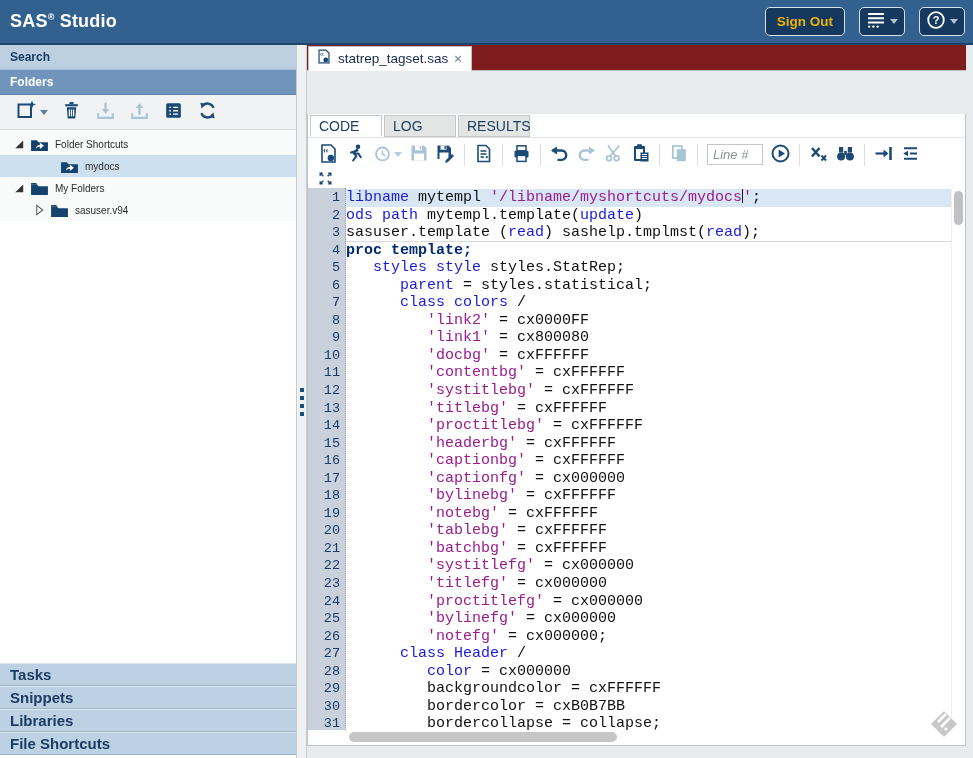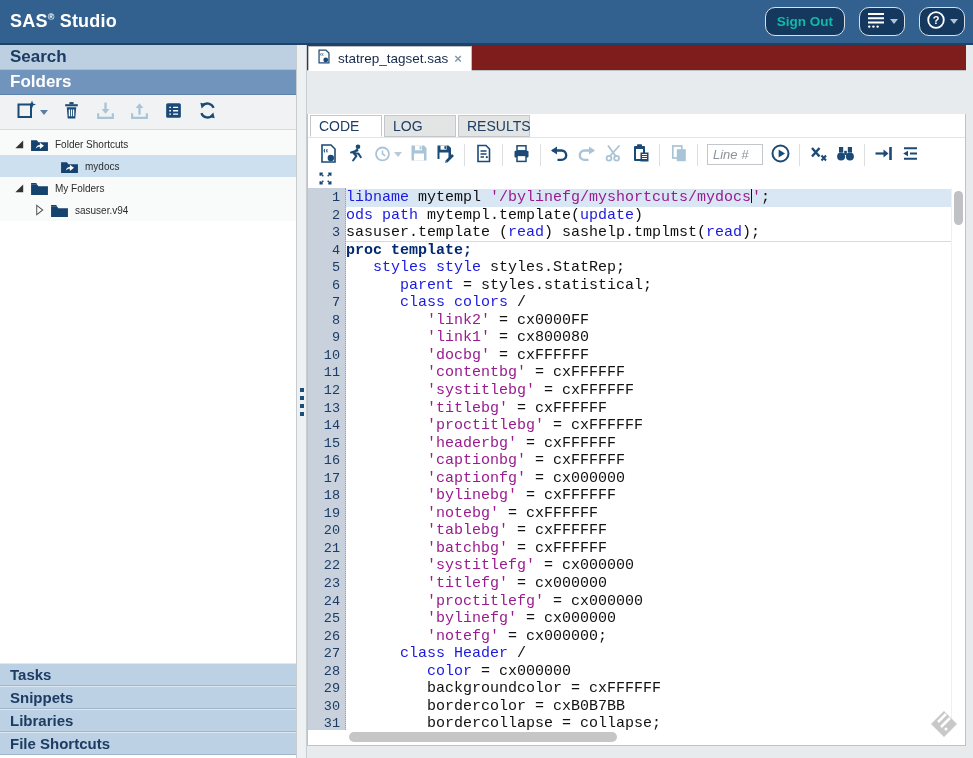--- a/index.html
+++ b/index.html
@@ -6,31 +6,31 @@
   html,body { width:973px; height:758px; }
   body { font-family:"Liberation Sans", sans-serif; background:#e8ebee; overflow:hidden; }
   .app { width:973px; height:758px; display:flex; flex-direction:column; }
 
   
   .top-header { height:45px; background:#33618f; display:flex; align-items:center; padding:0 8px 0 10px; flex:none; border-bottom:2px solid #1d4369; }
   .brand { color:#fff; font-size:18px; font-weight:bold; letter-spacing:.2px; }
   .brand sup { font-size:9px; vertical-align:7px; }
   .brand .studio { font-weight:600; }
   .header-spacer { flex:1; }
-  .hbtn { background:#15395e; border:1px solid #d7e1ea; border-radius:10px; color:#14b8a6; height:29px; display:flex; align-items:center; justify-content:center; margin-left:14px; cursor:pointer; }
+  .hbtn { background:#15395e; border:1px solid #d7e1ea; border-radius:5px; color:#eab308; height:29px; display:flex; align-items:center; justify-content:center; margin-left:14px; cursor:pointer; }
   .hbtn.signout { padding:0 11px; font-size:13.5px; font-weight:bold; font-family:"Liberation Sans",sans-serif; }
   .hbtn.iconbtn { width:46px; gap:4px; }
   .caret { width:0; height:0; border-left:4px solid transparent; border-right:4px solid transparent; border-top:5px solid #aec4d8; display:inline-block; }
 
   
   .main { flex:1; display:flex; min-height:0; }
 
   
   .sidebar { width:297px; flex:none; background:#fff; display:flex; flex-direction:column; border-right:1px solid #c9cdd1; }
-  .side-hdr { height:25px; background:#bcd0e2; color:#1d3c63; font-size:17px; font-weight:bold; display:flex; align-items:center; padding-left:10px; border-bottom:1px solid #a6bdd2; flex:none; cursor:pointer; }
+  .side-hdr { height:25px; background:#bcd0e2; color:#1d3c63; font-size:12px; font-weight:bold; display:flex; align-items:center; padding-left:10px; border-bottom:1px solid #a6bdd2; flex:none; cursor:pointer; }
   .side-hdr.folders { background:#7094bc; color:#fff; border-bottom:1px solid #5d82ab; }
   .folders-toolbar { height:35px; background:#f0f2f3; border-bottom:1px solid #d7dadd; display:flex; align-items:center; padding-left:12px; gap:4px; flex:none; }
   .sbtn { width:30px; height:28px; display:flex; align-items:center; justify-content:center; background:none; border:none; cursor:pointer; }
   .sbtn.wcaret { width:40px; gap:3px; }
   .tree { flex:none; background:#f9fafa; padding-top:3px; }
   .tree-row { height:22px; display:flex; align-items:center; font-size:10px; color:#2b2b2b; cursor:pointer; }
   .tree-row .exp { width:12px; margin-left:14px; flex:none; display:flex; }
   .tree-row .exp.deep { margin-left:34px; }
   .tree-row .noexp { width:12px; margin-left:32px; flex:none; }
   .tree-row .ticon { margin:0 6px 0 4px; flex:none; display:flex; }
@@ -442,21 +442,21 @@
               <div class="ln">25</div>
               <div class="ln">26</div>
               <div class="ln">27</div>
               <div class="ln">28</div>
               <div class="ln">29</div>
               <div class="ln">30</div>
               <div class="ln">31</div>
               <div class="ln">56</div>
             </div>
           <div class="code-col">
-              <div class="code-line current"><span class="tok-kw">libname</span><span class="tok-base"> mytempl </span><span class="tok-str">'/bylinefg/myshortcuts/mydocs</span><span class="caret-i"></span><span class="tok-str">'</span><span class="tok-base">;</span></div>
+              <div class="code-line current"><span class="tok-kw">libname</span><span class="tok-base"> mytempl </span><span class="tok-str">'/libname/myshortcuts/mydocs</span><span class="caret-i"></span><span class="tok-str">'</span><span class="tok-base">;</span></div>
               <div class="code-line"><span class="tok-kw">ods</span><span class="tok-base"> </span><span class="tok-kw">path</span><span class="tok-base"> mytempl.template(</span><span class="tok-kw">update</span><span class="tok-base">)</span></div>
               <div class="code-line divider"><span class="tok-base">sasuser.template (</span><span class="tok-kw">read</span><span class="tok-base">) sashelp.tmplmst(</span><span class="tok-kw">read</span><span class="tok-base">);</span></div>
               <div class="code-line"><span class="tok-proc">proc template;</span></div>
               <div class="code-line"><span class="tok-base">   </span><span class="tok-kw">styles</span><span class="tok-base"> </span><span class="tok-kw">style</span><span class="tok-base"> styles.StatRep;</span></div>
               <div class="code-line"><span class="tok-base">      </span><span class="tok-kw">parent</span><span class="tok-base"> = styles.statistical;</span></div>
               <div class="code-line"><span class="tok-base">      </span><span class="tok-kw">class</span><span class="tok-base"> </span><span class="tok-kw">colors</span><span class="tok-base"> /</span></div>
               <div class="code-line"><span class="tok-base">         </span><span class="tok-str">'link2'</span><span class="tok-base"> = cx0000FF</span></div>
               <div class="code-line"><span class="tok-base">         </span><span class="tok-str">'link1'</span><span class="tok-base"> = cx800080</span></div>
               <div class="code-line"><span class="tok-base">         </span><span class="tok-str">'docbg'</span><span class="tok-base"> = cxFFFFFF</span></div>
               <div class="code-line"><span class="tok-base">         </span><span class="tok-str">'contentbg'</span><span class="tok-base"> = cxFFFFFF</span></div>

